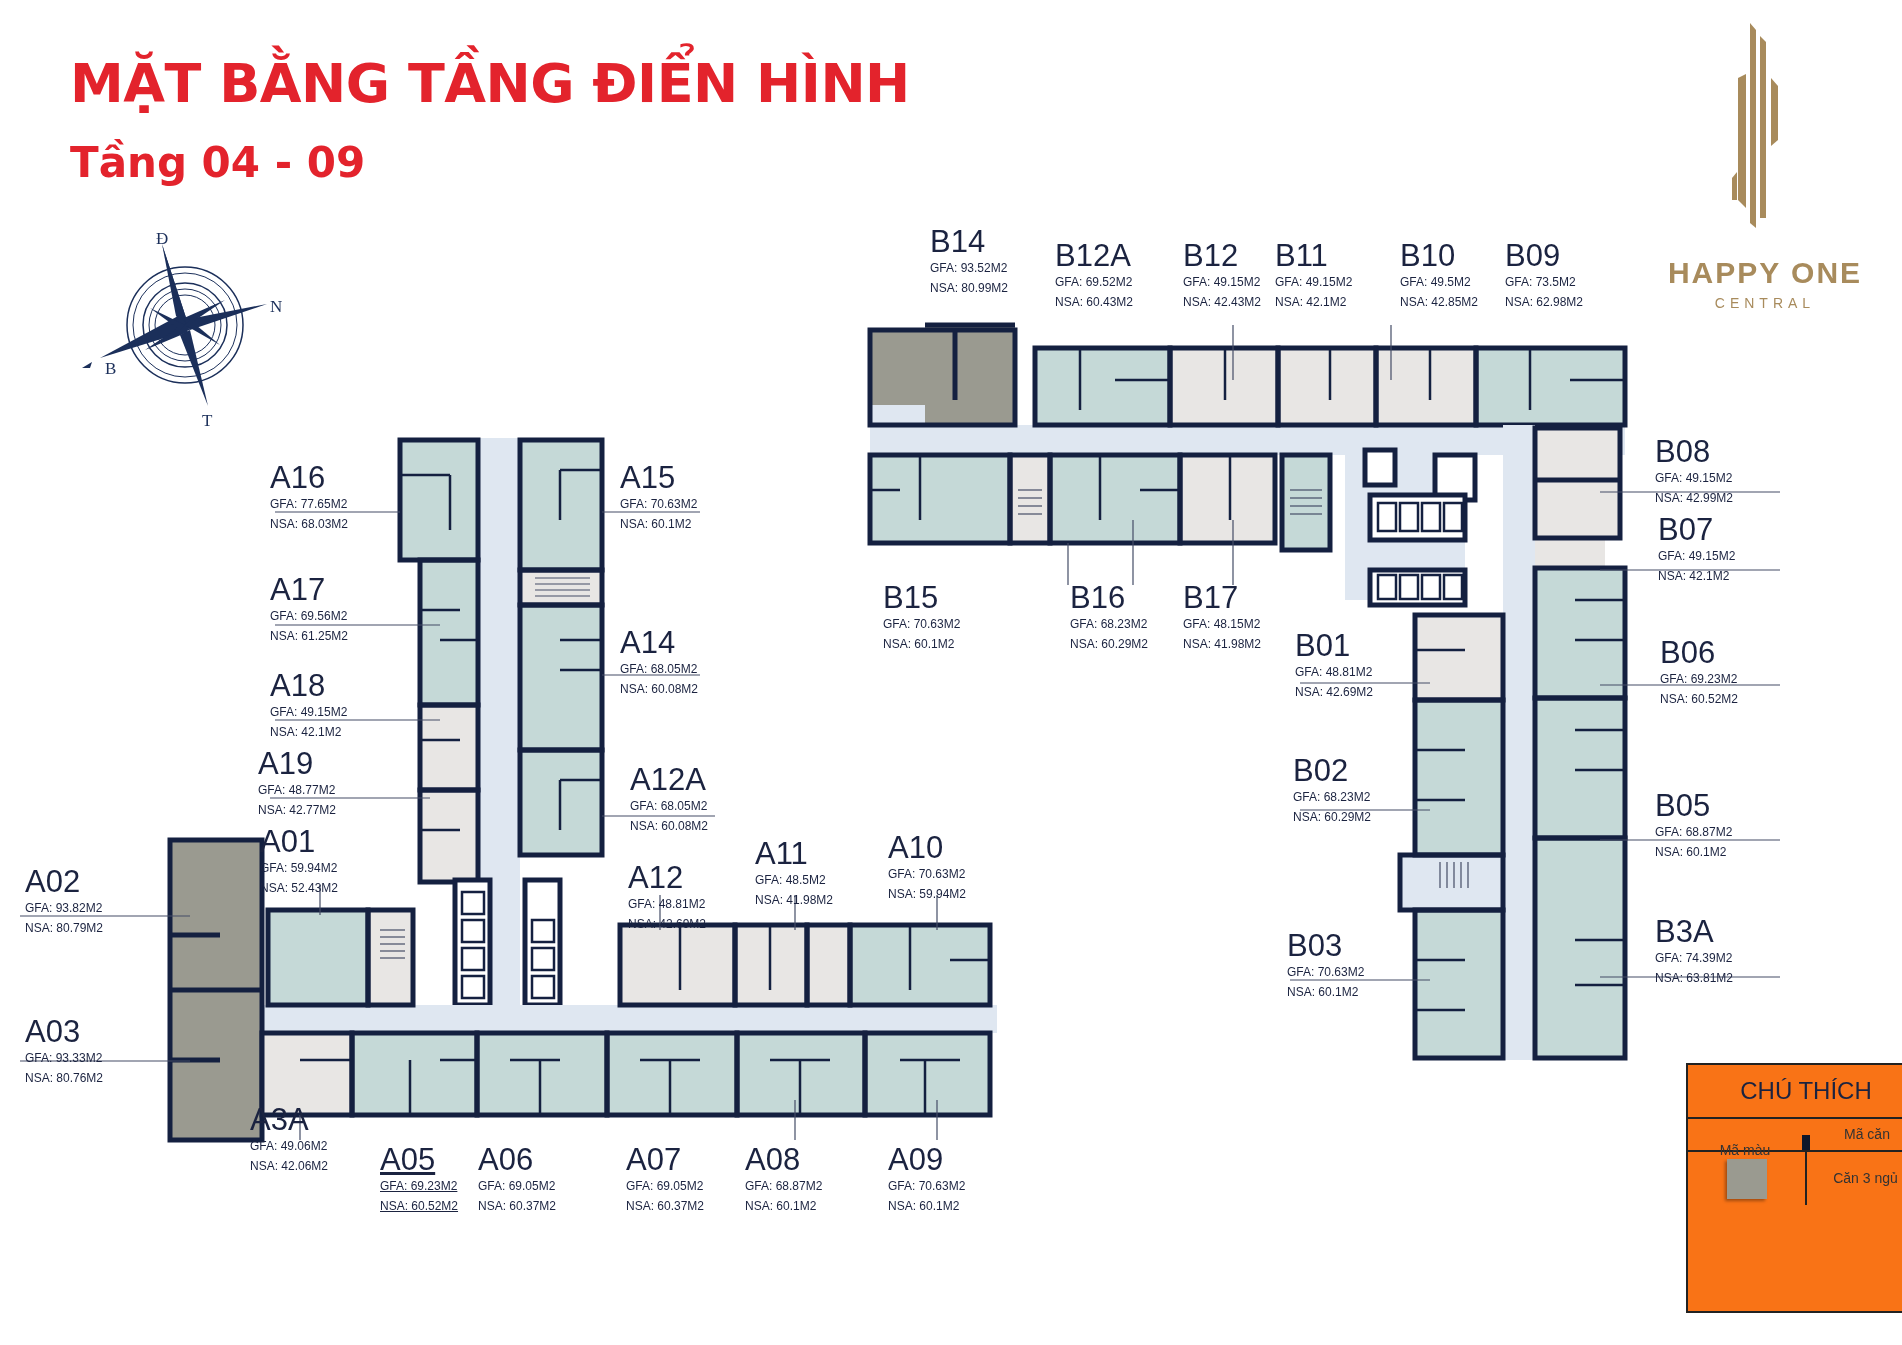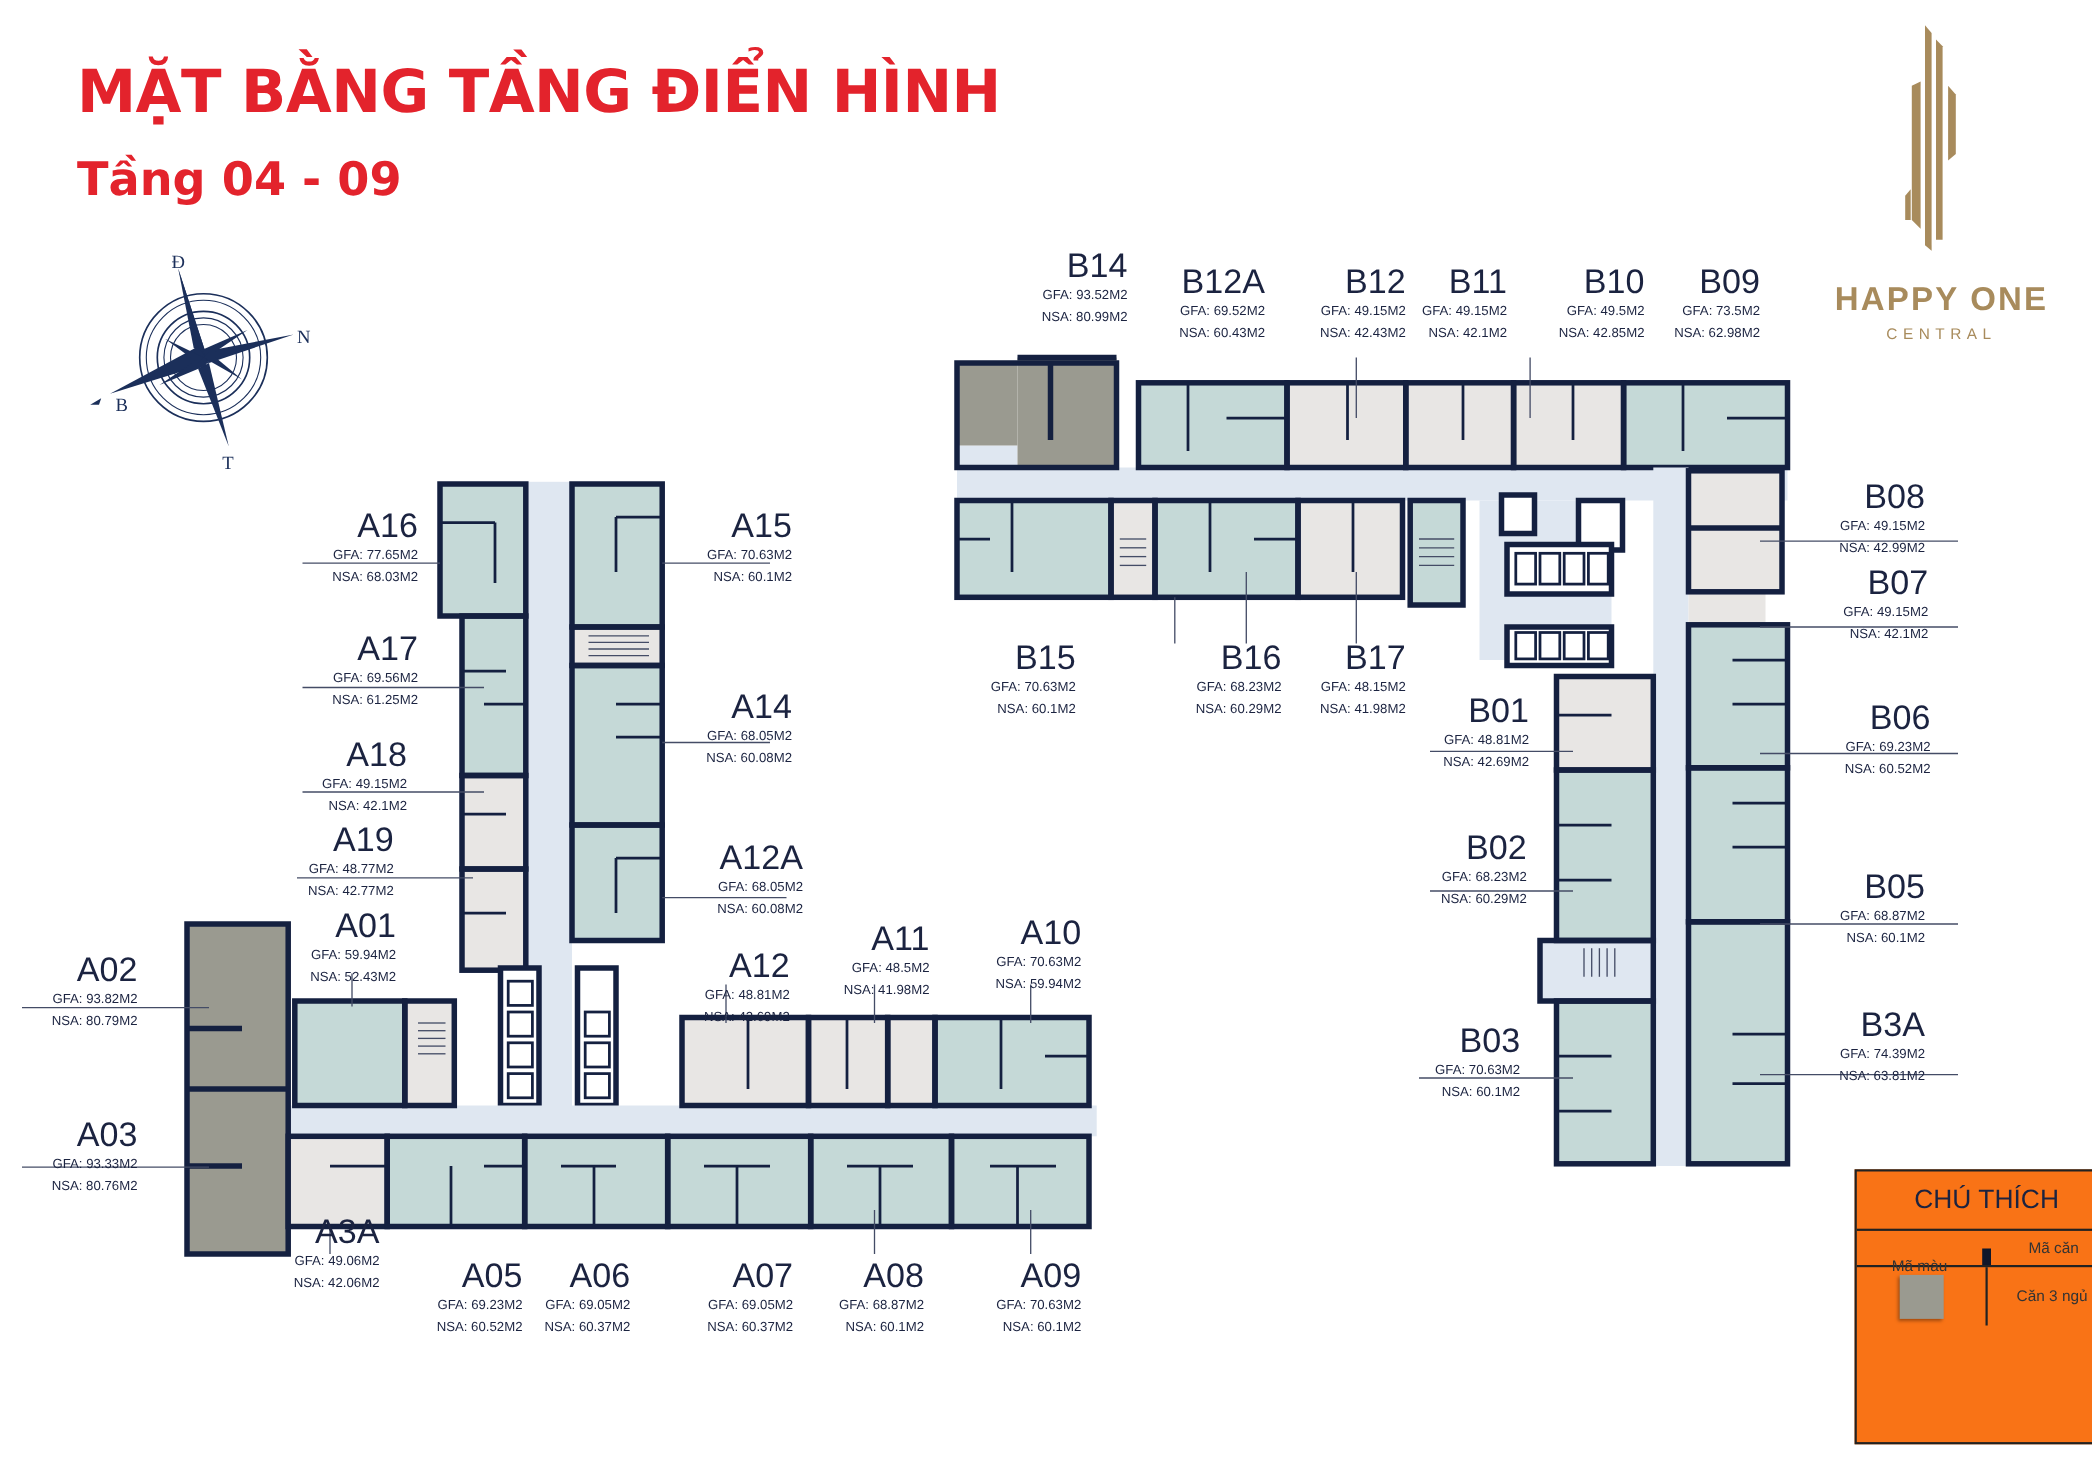--- a/index.html
+++ b/index.html
@@ -4,21 +4,21 @@
 <style>
   html,body{margin:0;padding:0;background:#ffffff;}
   body{width:1902px;height:1345px;position:relative;overflow:hidden;font-family:"Liberation Sans","DejaVu Sans",sans-serif;color:#1b2340;}
   .title{position:absolute;left:70px;top:52px;font-size:54px;font-weight:bold;color:#e3232c;letter-spacing:-0.5px;white-space:nowrap;font-family:"DejaVu Sans","Liberation Sans",sans-serif;}
   .subtitle{position:absolute;left:70px;top:138px;font-size:42px;font-weight:bold;color:#e3232c;white-space:nowrap;font-family:"DejaVu Sans","Liberation Sans",sans-serif;}
   .logo{position:absolute;left:1640px;top:18px;width:250px;height:300px;}
   .logo-name{position:absolute;left:0;width:250px;top:238px;text-align:center;font-size:30px;font-weight:bold;color:#a88b5c;letter-spacing:2px;}
   .logo-sub{position:absolute;left:0;width:250px;top:277px;text-align:center;font-size:14px;color:#a88b5c;letter-spacing:5px;}
   .compass{position:absolute;left:80px;top:230px;width:220px;height:200px;}
   .plan{position:absolute;left:0;top:0;width:1902px;height:1345px;}
-  .unit-label{position:absolute;text-align:right;white-space:nowrap;}
+  .unit-label{position:absolute;text-align:left;white-space:nowrap;}
   .unit-code{display:block;font-size:31px;line-height:32px;color:#1b2340;}
   .unit-gfa,.unit-nsa{display:block;font-size:12px;line-height:20px;color:#1b2340;}
   .legend{position:absolute;left:1686px;top:1063px;width:240px;height:250px;border:2px solid #222;box-sizing:border-box;background:#f97316;}
   .legend-title{height:52px;line-height:52px;text-align:center;font-size:24px;color:#1b2340;border-bottom:2px solid #222;}
   .legend-head{display:flex;height:31px;border-bottom:2px solid #222;}
   .legend-head div{flex:1;text-align:center;line-height:31px;font-size:14px;color:#333;}
   .legend-head div:first-child{border-right:8px solid #0f172a;margin-top:16px;}
   .legend-row{display:flex;height:53px;border-bottom:2px solid #222;}
   .legend-row:last-child{border-bottom:none;}
   .legend-row .swatch-cell{flex:1;border-right:2px solid #222;display:flex;align-items:center;justify-content:center;}
@@ -432,21 +432,21 @@
 <div class="unit-label" style="left:888px;top:832px;width:95px;">
   <span class="unit-code">A10</span>
   <span class="unit-gfa">GFA: 70.63M2</span>
   <span class="unit-nsa">NSA: 59.94M2</span>
 </div>
 <div class="unit-label" style="left:250px;top:1104px;width:95px;">
   <span class="unit-code">A3A</span>
   <span class="unit-gfa">GFA: 49.06M2</span>
   <span class="unit-nsa">NSA: 42.06M2</span>
 </div>
-<div class="unit-label" style="left:380px;top:1144px;width:95px;">
+<div class="unit-label" style="left:380px;top:1144px;width:95px;text-decoration:underline;">
   <span class="unit-code">A05</span>
   <span class="unit-gfa">GFA: 69.23M2</span>
   <span class="unit-nsa">NSA: 60.52M2</span>
 </div>
 <div class="unit-label" style="left:478px;top:1144px;width:95px;">
   <span class="unit-code">A06</span>
   <span class="unit-gfa">GFA: 69.05M2</span>
   <span class="unit-nsa">NSA: 60.37M2</span>
 </div>
 <div class="unit-label" style="left:626px;top:1144px;width:95px;">

